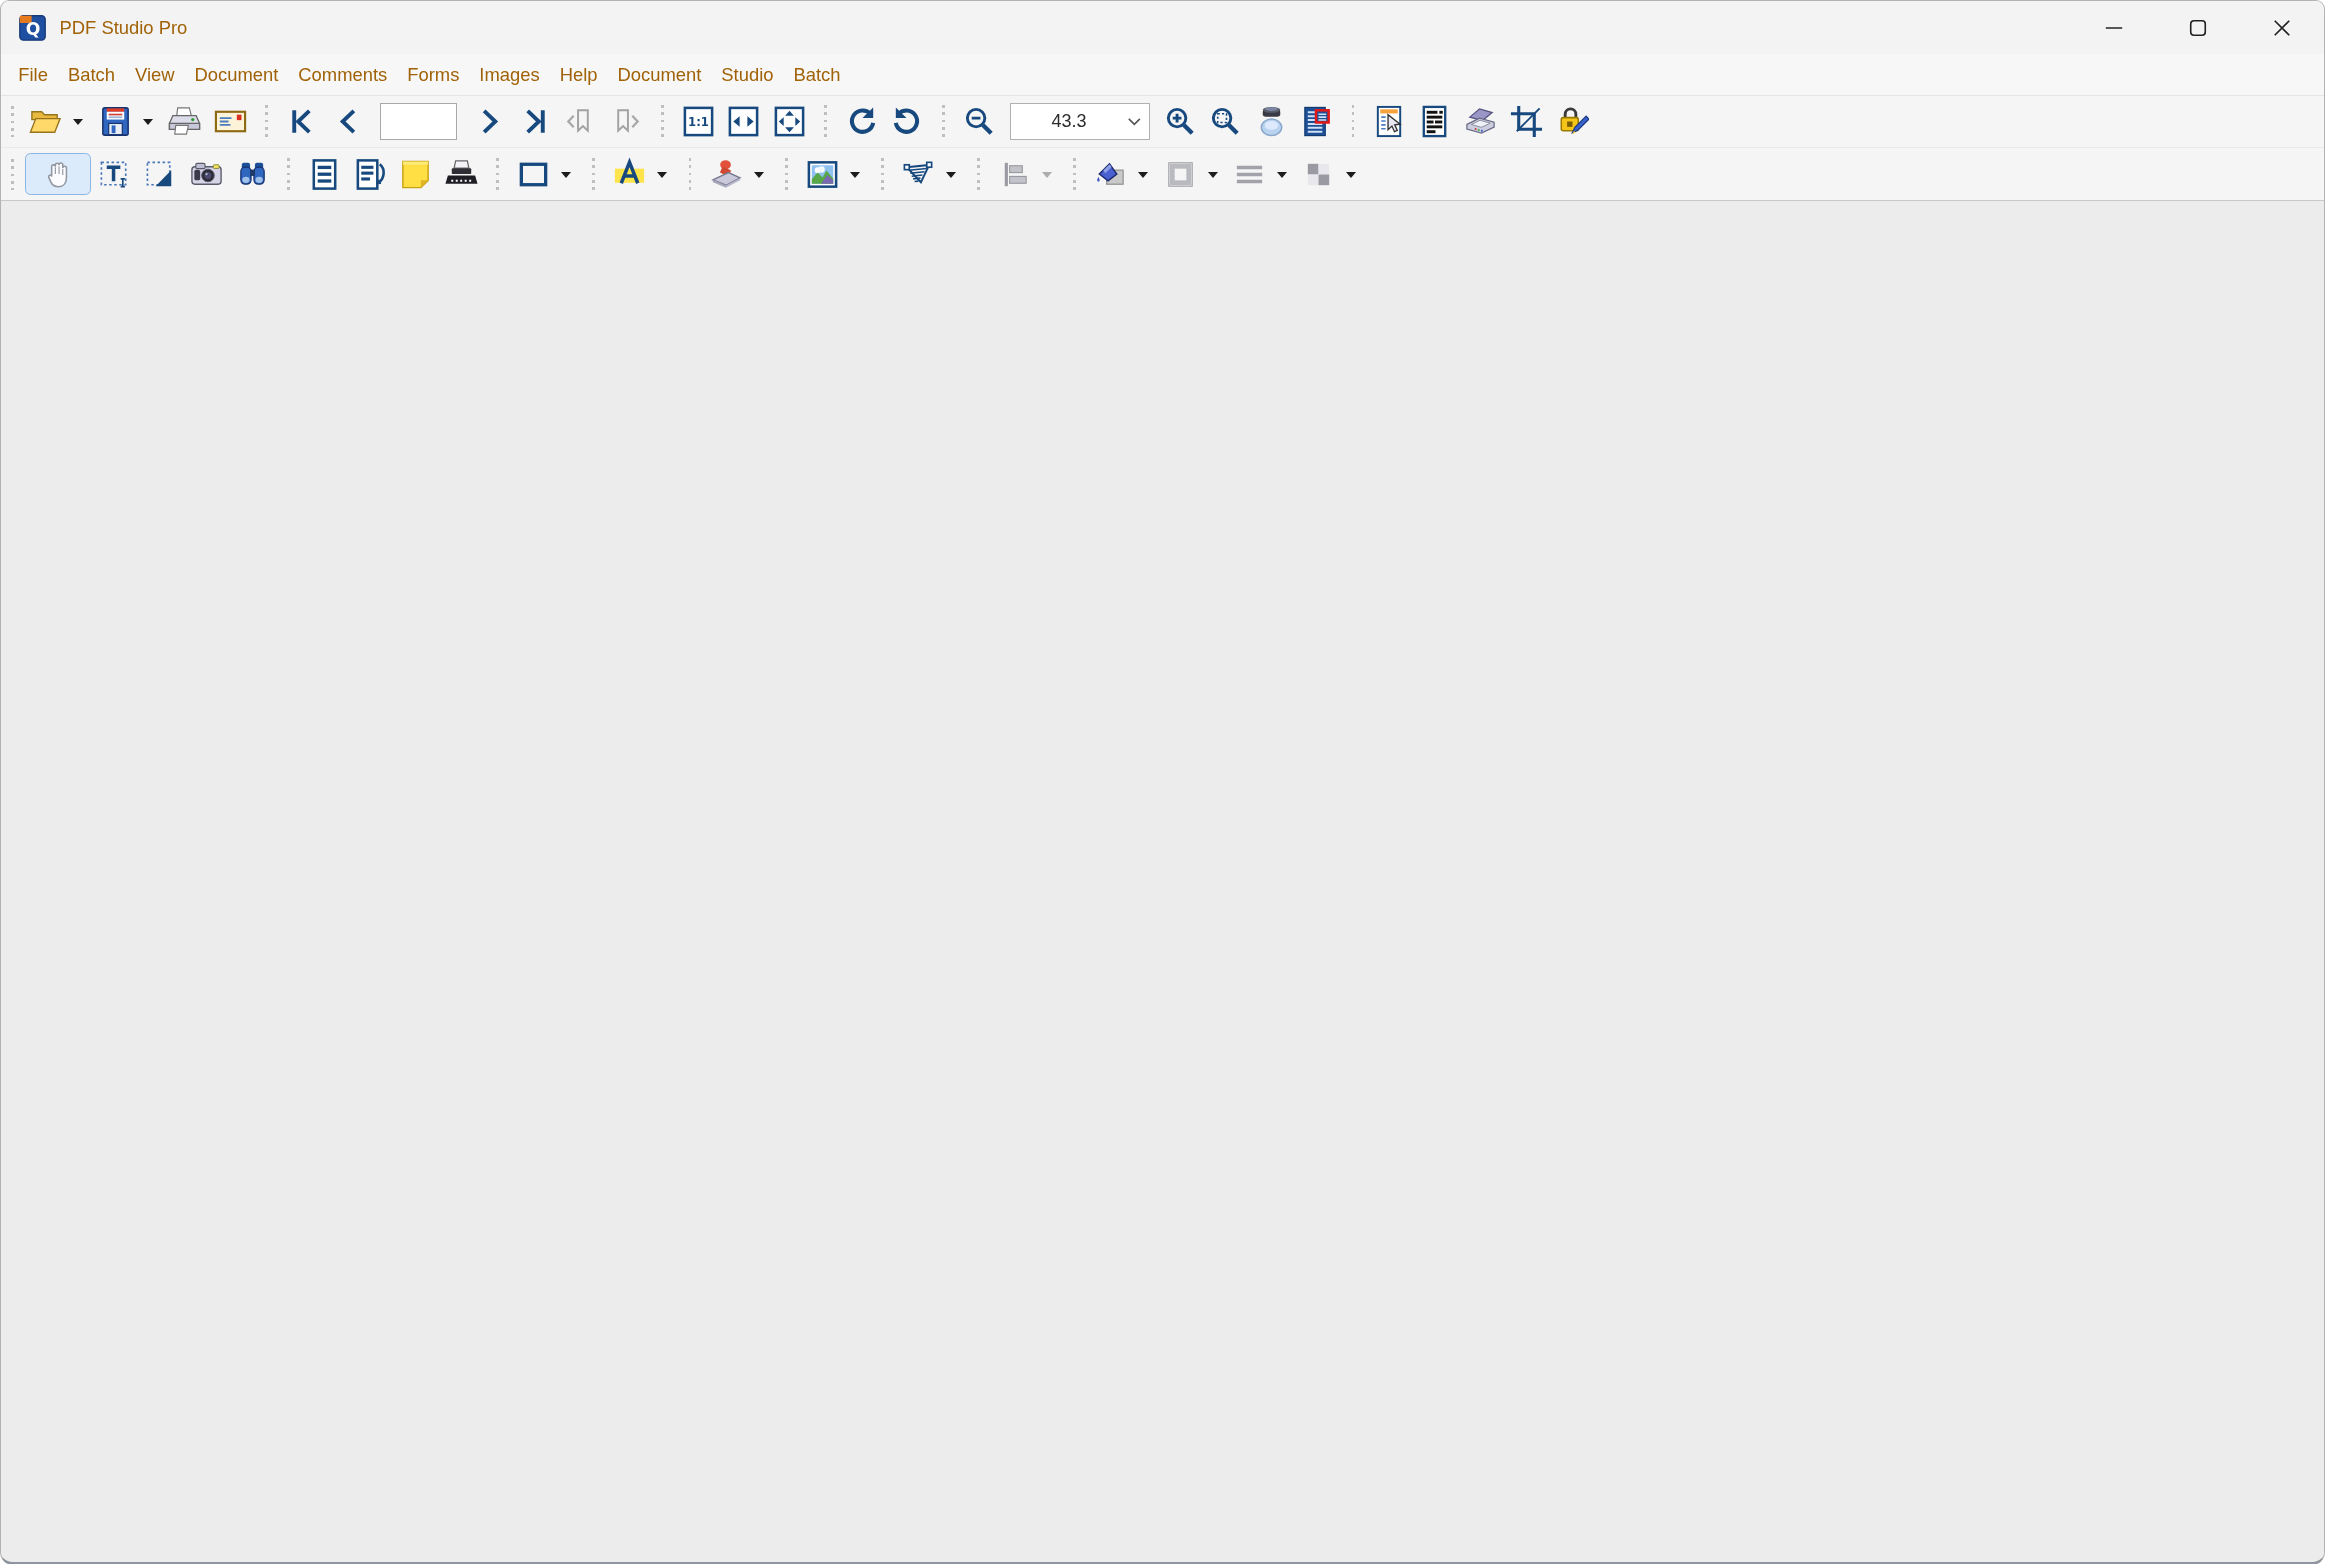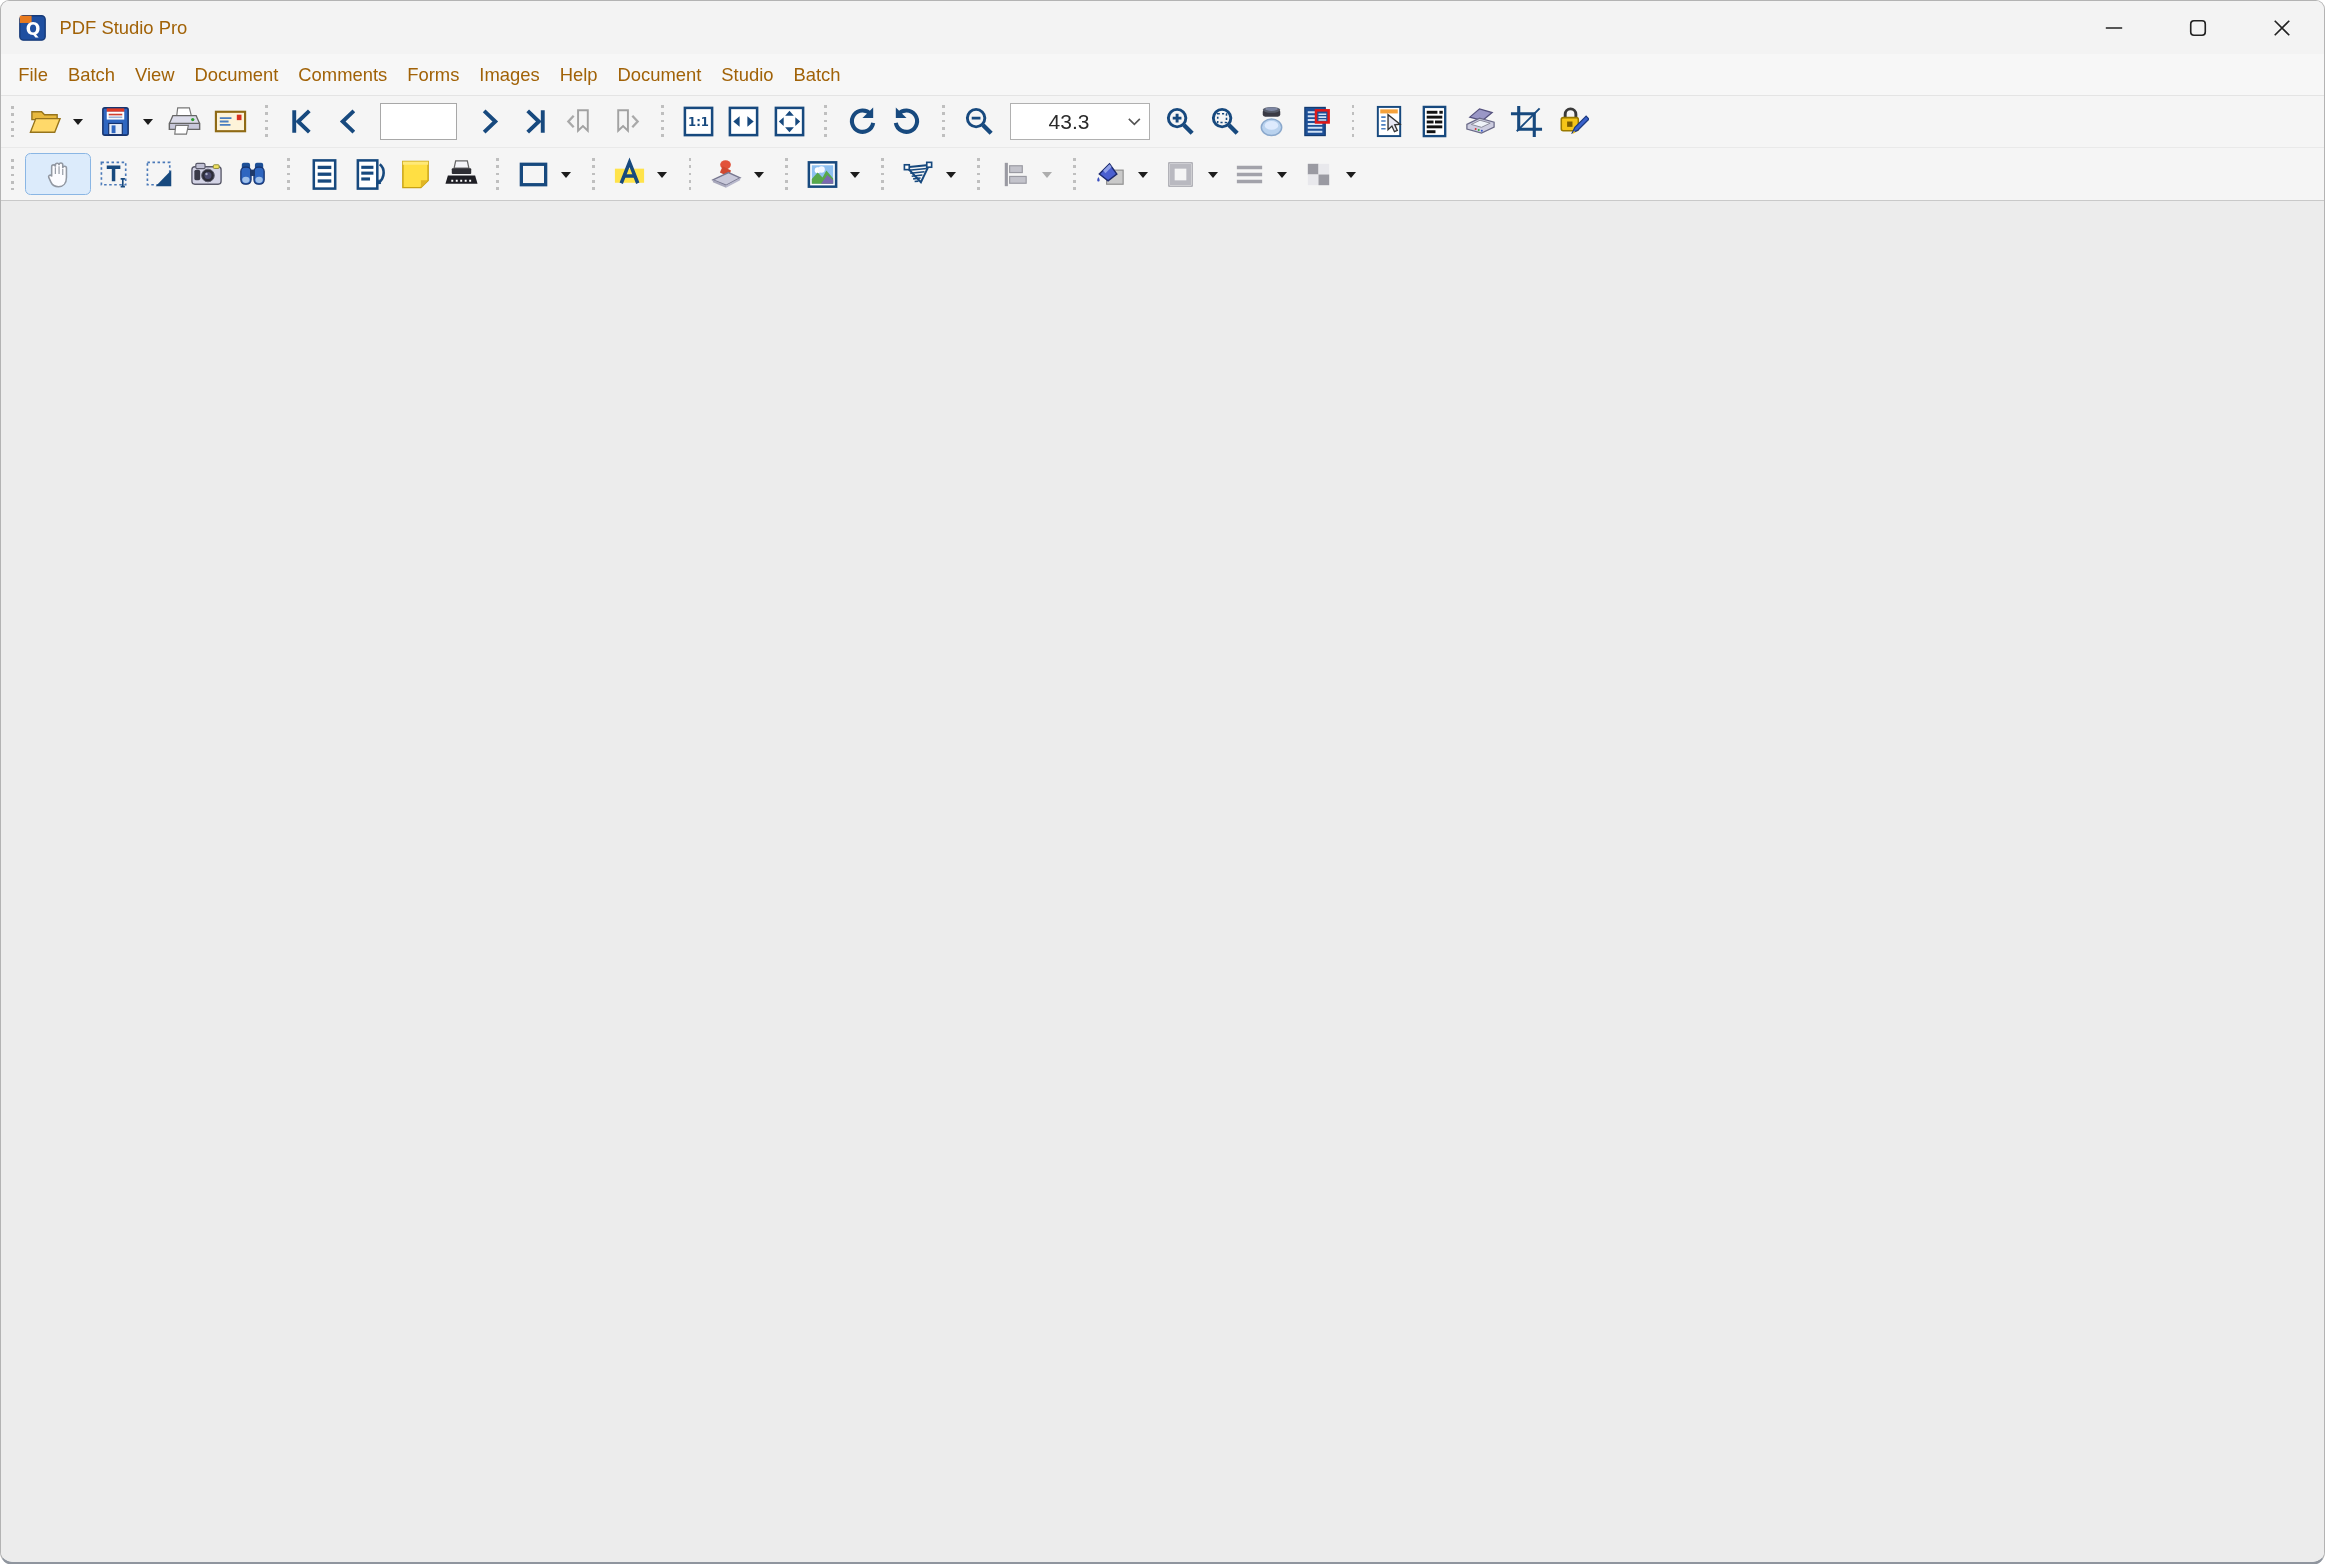--- a/index.html
+++ b/index.html
@@ -34,21 +34,21 @@
   .tbtn.selected { background:#dcebfb; border:1.8px solid #8ab6e4; min-width:66px; }
   .icon { display:flex; justify-content:center; }
   .dd-arrow { width:0; height:0; border-left:5.5px solid transparent; border-right:5.5px solid transparent;
               border-top:6.4px solid #1c1c1c; margin:1.8px 9.2px 0 4.6px; flex:0 0 auto; }
   .dd-arrow.disabled { border-top-color:#adadad; }
   .split { display:flex; align-items:center; flex:0 0 auto; }
   .page-input { width:77px; height:37px; border:1.8px solid #a8a8a8; background:#fff; margin:0 9.2px;
                 font-size:17.4px; text-align:center; outline:none; font-family:"Liberation Sans",sans-serif; }
   .zoom-combo { width:140px; height:37px; background:#fff; border:0.9px solid #b0b0b0; display:flex;
                 align-items:center; margin:0 7.3px; flex:0 0 auto; }
-  .combo-value { flex:1; text-align:center; font-size:21px; color:#2b2b2b; }
+  .combo-value { flex:1; text-align:center; font-size:18px; color:#2b2b2b; }
   .combo-chevron { margin-right:7.3px; flex:0 0 auto; display:flex; }
   
   .workspace { flex:1 1 auto; background:#ececec; border-top:0.9px solid #c9c9c9; }
 </style>
 </head>
 <body>
 
 <div class="window">
 
   <div class="titlebar">

